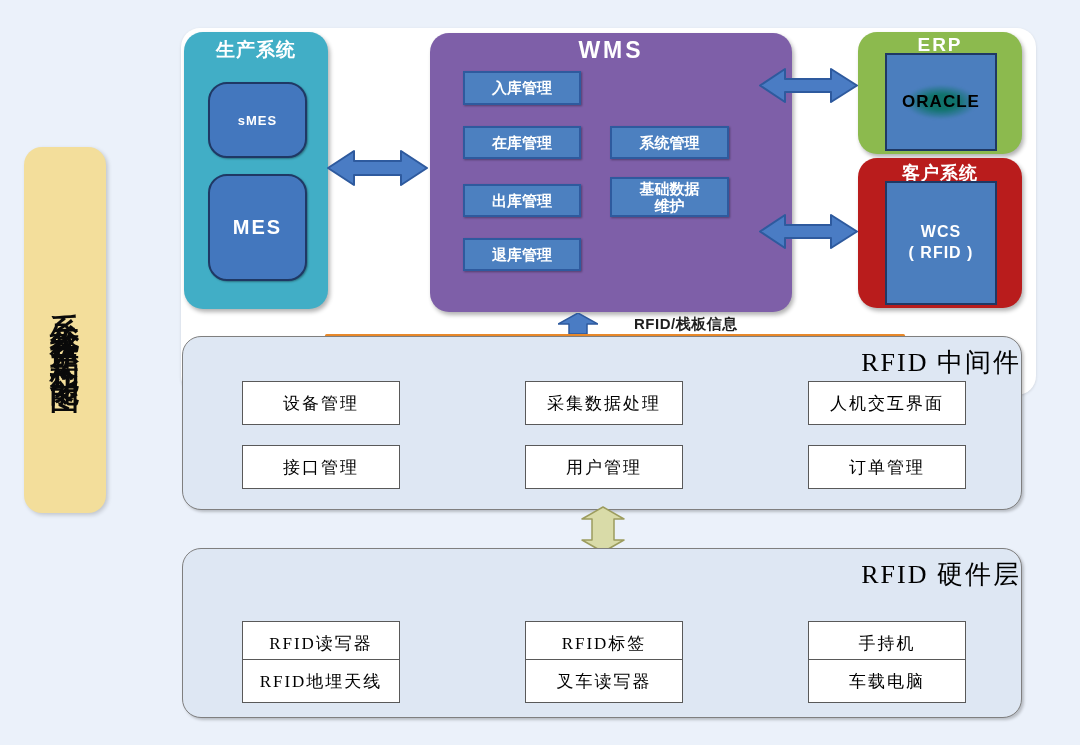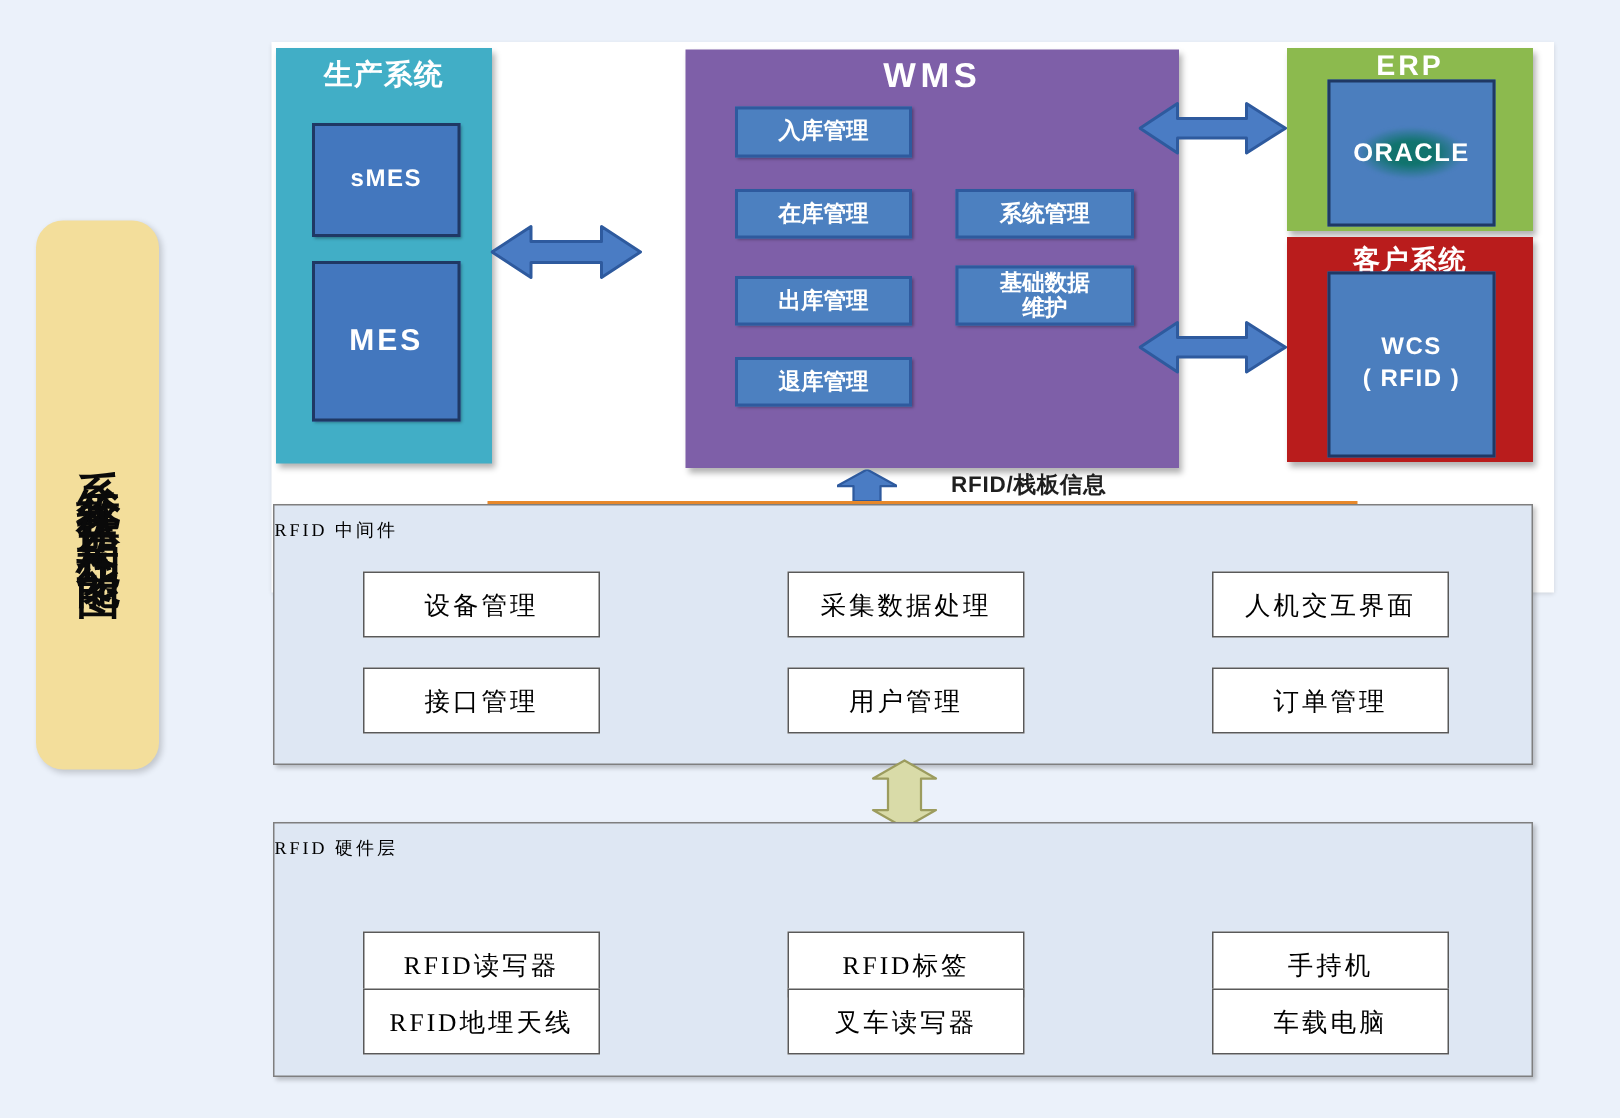--- a/index.html
+++ b/index.html
@@ -1,21 +1,21 @@
 <!DOCTYPE html>
 <html><head>
 <meta charset="utf-8">
 <style>
   html,body{margin:0;padding:0;}
   body{
     width:1080px;height:745px;position:relative;overflow:hidden;
     background:#EBF1FA;
     font-family:"Liberation Sans", sans-serif;
   }
-  .abs{position:absolute;}
+  .abs{position:absolute;border-radius:19px;}
 
   
   #side-title{
     left:24px;top:147px;width:82px;height:366px;
     background:#F3DE9B;border-radius:18px;
     box-shadow:2px 2px 4px rgba(0,0,0,0.18);
     display:flex;align-items:center;justify-content:center;
   }
   #side-title span{
     writing-mode:vertical-rl;text-orientation:upright;
@@ -33,44 +33,44 @@
   .sysbox .systitle{
     width:100%;text-align:center;color:#ffffff;font-weight:bold;
   }
   #production-box{left:184px;top:32px;width:144px;height:277px;background:#41AEC6;}
   #production-box .systitle{padding-top:5px;font-size:19px;letter-spacing:1px;}
   .blue-chip{
     background:#4377BE;border:2px solid #1F3864;color:#ffffff;font-weight:bold;
     display:flex;align-items:center;justify-content:center;
     box-shadow:1px 1px 2px rgba(0,0,0,0.35);
   }
-  #smes-box{left:24px;top:50px;width:95px;height:72px;font-size:16px;letter-spacing:1px;}
+  #smes-box{left:24px;top:50px;width:95px;height:72px;font-size:13px;letter-spacing:1px;}
   #mes-box{left:24px;top:142px;width:95px;height:103px;font-size:20px;letter-spacing:2px;}
 
-  #wms-box{left:430px;top:33px;width:329px;height:279px;background:#7E5FA8;margin-left:27px;}
+  #wms-box{left:430px;top:33px;width:362px;height:279px;background:#7E5FA8;}
   #wms-box .systitle{padding-top:4px;font-size:23px;letter-spacing:3px;}
   .wms-item{
     position:absolute;background:#4C80C0;border:2px solid #2E5A9E;color:#ffffff;
     font-weight:bold;font-size:15px;line-height:1.15;text-align:center;
     display:flex;align-items:center;justify-content:center;white-space:pre-line;
     box-shadow:1px 1px 2px rgba(0,0,0,0.35);
   }
   #wms-l1{left:33px;top:38px;width:114px;height:30px;}
   #wms-l2{left:33px;top:93px;width:114px;height:29px;}
   #wms-l3{left:33px;top:151px;width:114px;height:29px;}
   #wms-l4{left:33px;top:205px;width:114px;height:29px;}
   #wms-r1{left:180px;top:36px;width:115px;height:34px;}
   #wms-r2{left:180px;top:93px;width:115px;height:29px;}
   #wms-r3{left:180px;top:144px;width:115px;height:36px;}
 
   #erp-box{left:858px;top:32px;width:164px;height:122px;background:#8CBA4E;}
   #erp-box .systitle{padding-top:2px;font-size:19px;letter-spacing:2px;}
   #oracle-box{left:27px;top:21px;width:108px;height:94px;background:#4B7EBE;
     border:2px solid #1F3864;font-size:17px;letter-spacing:1px;position:absolute;
-    color:#ffffff;font-weight:bold;display:flex;align-items:center;justify-content:center;}
+    color:#000000;font-weight:bold;display:flex;align-items:center;justify-content:center;}
   #oracle-blob{
     position:absolute;left:4%;top:24%;width:92%;height:52%;
     background:radial-gradient(ellipse 50% 50% at 50% 50%, rgba(13,115,104,0.95) 32%, rgba(13,115,104,0) 72%);
     filter:blur(1px);pointer-events:none;
   }
   #oracle-box span{position:relative;}
 
   #customer-box{left:858px;top:158px;width:164px;height:150px;background:#b91c1c;}
   #customer-box .systitle{padding-top:3px;font-size:18px;letter-spacing:1px;}
   #wcs-box{left:27px;top:23px;width:108px;height:120px;background:#4B7EBE;
@@ -85,22 +85,22 @@
     font-size:15px;font-weight:bold;color:#1F1F1F;letter-spacing:0.5px;margin-left:24px;
   }
   #orange-line{left:325px;top:334px;width:580px;height:3px;background:#E8892B;}
 
   
   .section{
     background:#DEE7F3;border:1px solid #7F7F7F;
     box-shadow:2px 2px 3px rgba(0,0,0,0.22);
   }
   .section .sectitle{
-    width:100%;text-align:left;padding-top:8px;
-    font-family:"Liberation Serif", serif;font-size:12px;color:#000;letter-spacing:2px;
+    width:100%;text-align:right;padding-top:8px;
+    font-family:"Liberation Serif", serif;font-size:26px;color:#000;letter-spacing:2px;
   }
   .white-item{
     position:absolute;width:156px;height:42px;background:#ffffff;border:1px solid #595959;
     font-family:"Liberation Serif", serif;font-size:17px;color:#000;letter-spacing:2px;
     display:flex;align-items:center;justify-content:center;
   }
   #middleware-section{left:182px;top:336px;width:838px;height:172px;}
   #hardware-section{left:182px;top:548px;width:838px;height:168px;}
   .col0{left:59px;}  .col1{left:342px;}  .col2{left:625px;}
   .mrow0{top:44px;}  .mrow1{top:108px;}

